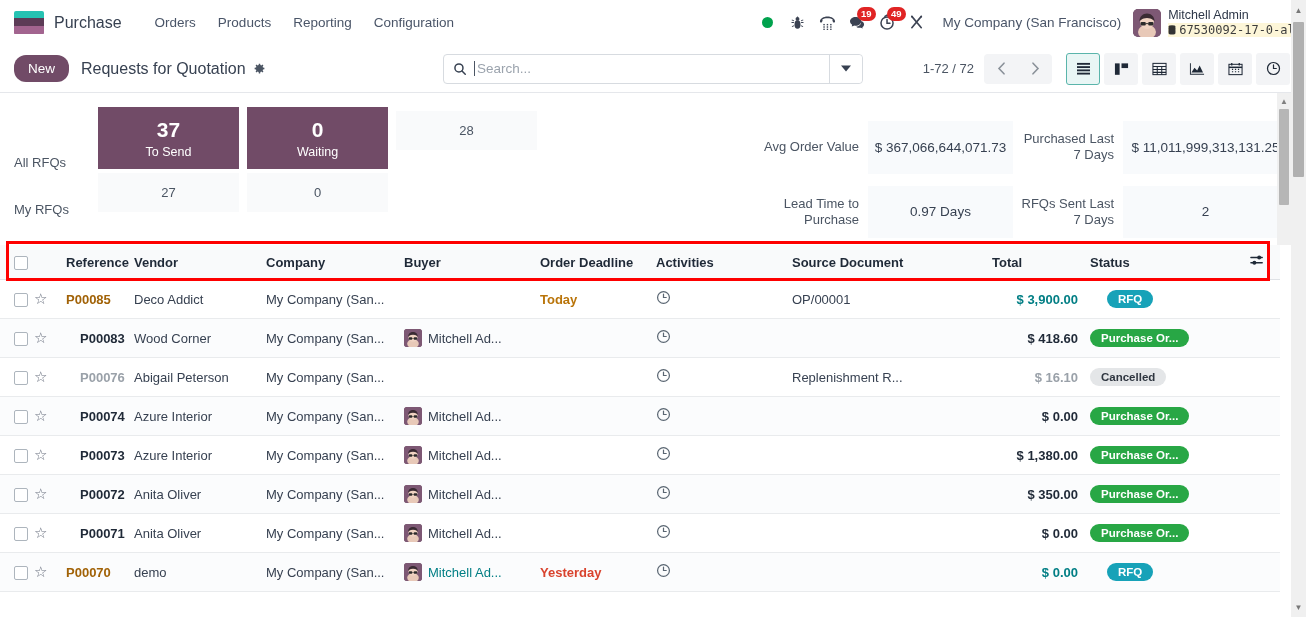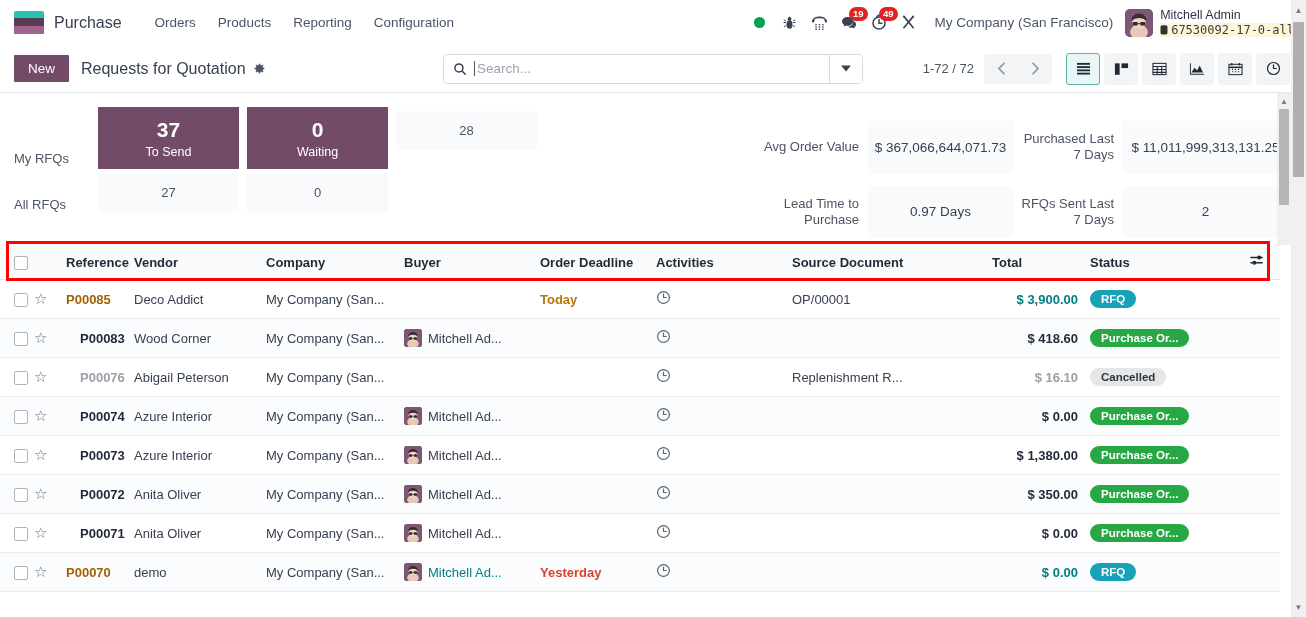--- a/index.html
+++ b/index.html
@@ -12,21 +12,21 @@
     color: #374151;
     font-size: 13px;
   }
 
   
   .navbar {
     height: 45px;
     background: #ffffff;
     display: flex;
     align-items: center;
-    padding: 0 12px 0 14px;
+    padding: 0 4px 0 14px;
     position: relative;
   }
   .odoo-logo {
     width: 30px; height: 24px;
     display: flex; flex-direction: column;
     border-radius: 2px; overflow: hidden;
     flex: 0 0 auto;
   }
   .odoo-logo span { display:block; width:100%; }
   .lb1 { height: 33.3%; background: #26c2b2; }
@@ -118,21 +118,21 @@
     border-bottom: 1px solid #e5e7eb;
     display: flex;
     align-items: center;
     padding: 0 12px 0 14px;
     position: relative;
   }
   .btn-new {
     background: #714b67;
     color: #ffffff;
     border: none;
-    border-radius: 1px;
+    border-radius: 12px;
     font-size: 13.5px;
     padding: 6px 14px;
     cursor: pointer;
     font-family: inherit;
   }
   .breadcrumb-title {
     font-size: 16px;
     color: #374151;
     margin-left: 12px;
     white-space: nowrap;
@@ -368,21 +368,21 @@
     border-radius: 11px;
     padding: 3px 11px;
     color: #fff;
     max-width: 100px;
     overflow: hidden;
     text-overflow: ellipsis;
     white-space: nowrap;
     vertical-align: middle;
     cursor: pointer;
   }
-  .badge-rfq { background: #17a2b8; }
+  .badge-rfq { background: #17a2b8; margin-left: 17px; }
   .badge-po  { background: #28a745; }
   .badge-cancel { background: #e4e6e8; color: #2f3640; }
 
   .buyer-cell { display: flex; align-items: center; gap: 6px; }
   .buyer-avatar {
     width: 18px; height: 18px; border-radius: 3px;
     background: #6b4a63; flex: 0 0 auto; overflow: hidden;
   }
   .buyer-name { overflow: hidden; text-overflow: ellipsis; white-space: nowrap; }
 
@@ -633,22 +633,22 @@
       </div>
     </div>
   </div>
 </div>
 
 <div class="content">
 
   <div class="dashboard">
     <div class="kpi-left">
       <div class="kpi-rowlabels">
+        <div class="kpi-rowlabel">All RFQs</div>
         <div class="kpi-rowlabel second">My RFQs</div>
-        <div class="kpi-rowlabel">All RFQs</div>
       </div>
       <div class="kpi-cols">
         <div class="kpi-col">
           <div class="kpi-top">
             <div class="kpi-top-value">37</div>
             <div class="kpi-top-label">To Send</div>
           </div>
           <div class="kpi-bottom">27</div>
         </div>
         <div class="kpi-col">

